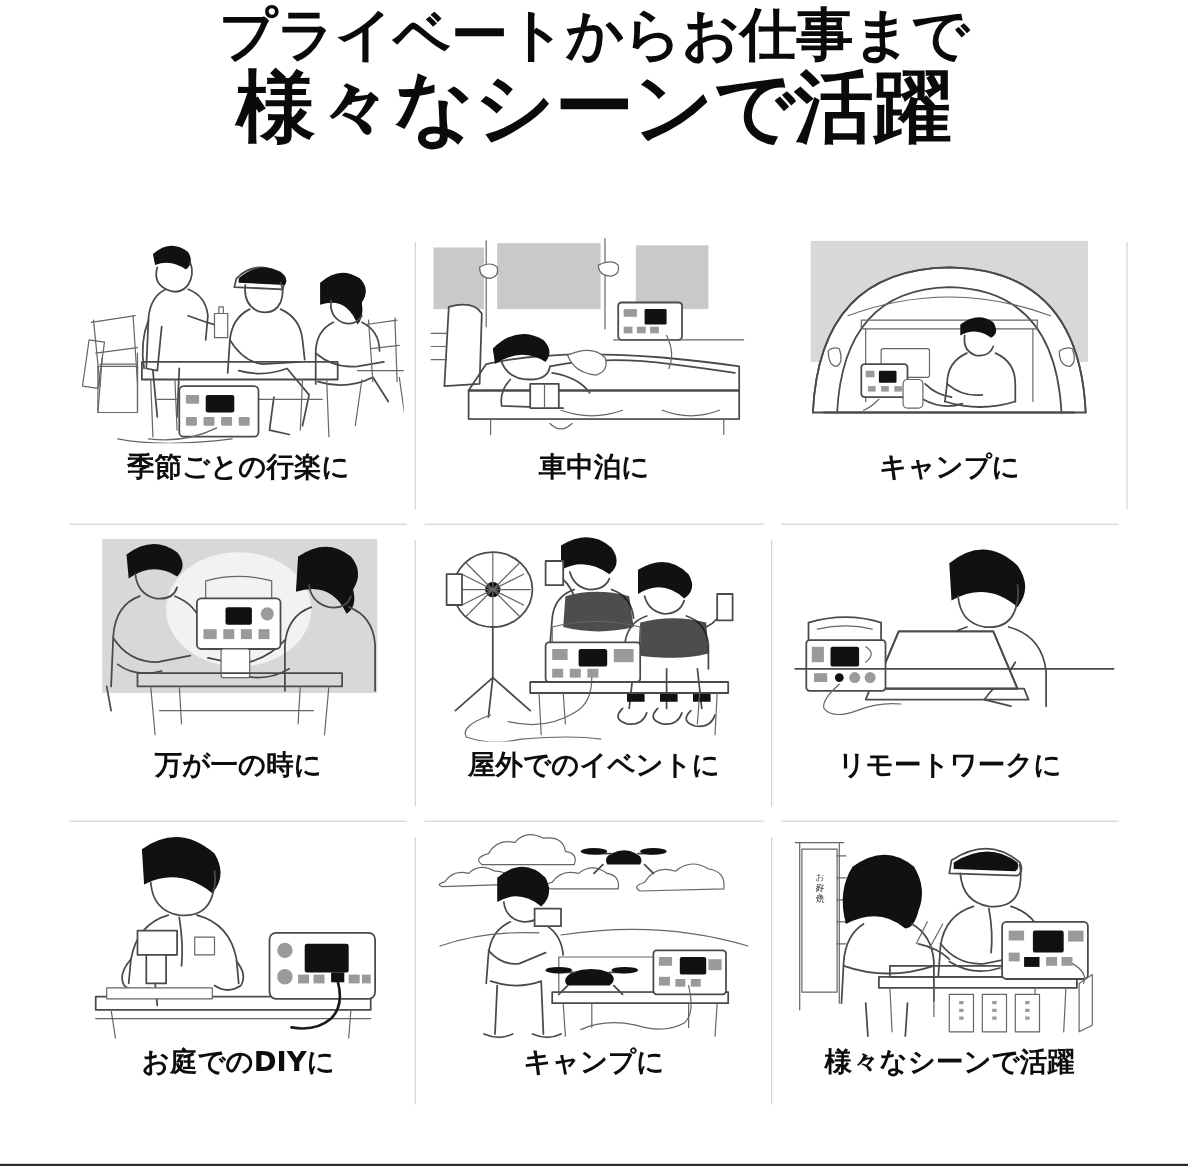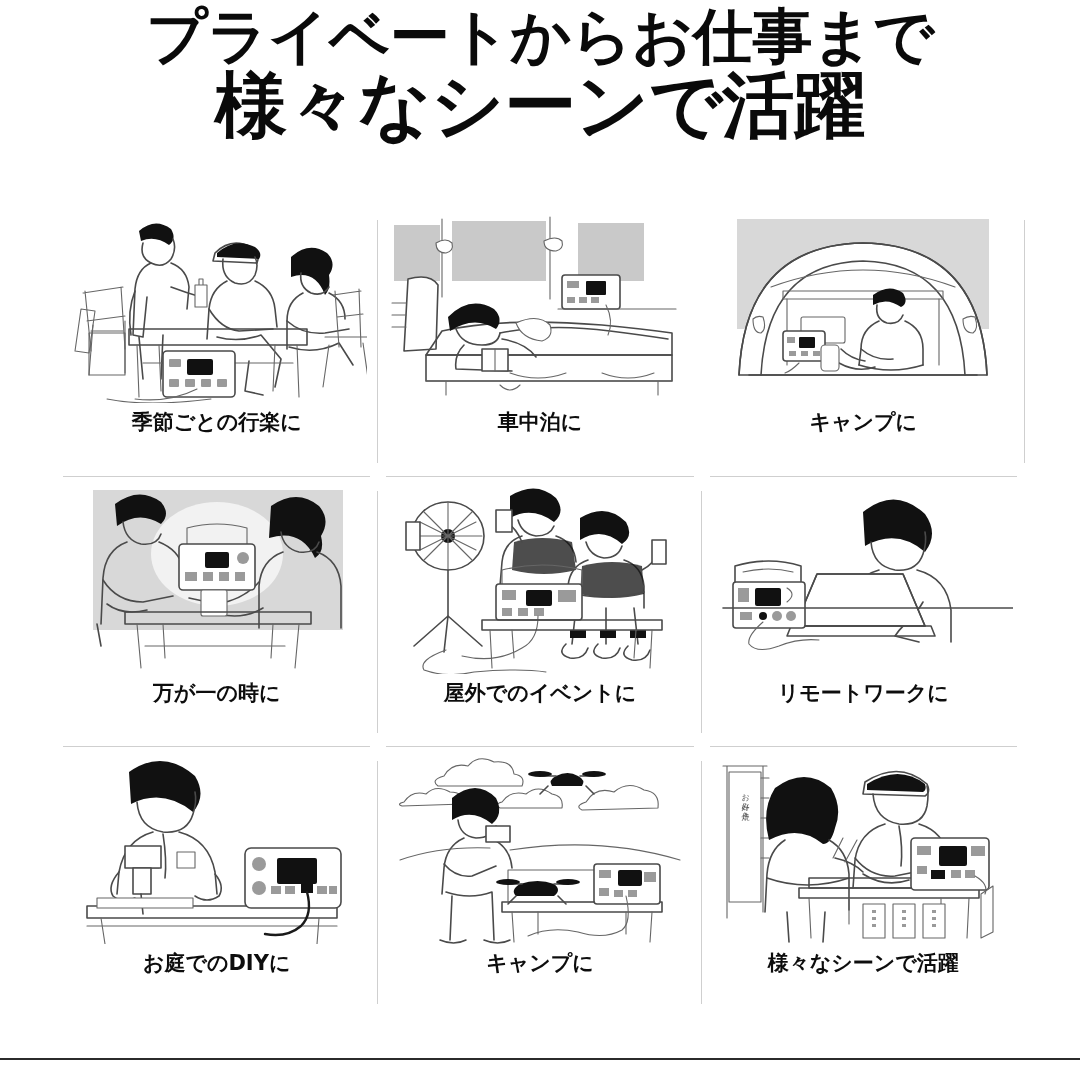--- a/index.html
+++ b/index.html
@@ -20,21 +20,21 @@
     line-height:0.95;
   }
   .title-line{
     display:block;
     font-weight:900;
     color:#0a0a0a;
     letter-spacing:-0.5px;
     white-space:nowrap;
     font-family:"DejaVu Sans","Liberation Sans",sans-serif;
   }
-  .title-line-1{font-size:60px;}
+  .title-line-1{font-size:52px;}
   .title-line-2{font-size:72px;margin-top:6px;}
 
   
   .grid{
     position:absolute;
     left:55px;top:206px;
     width:970px;height:812px;
     display:grid;
     grid-template-columns:1fr 1fr 1fr;
     grid-template-rows:1fr 1fr 1fr;
@@ -58,21 +58,21 @@
     height:1px;background:#cfcfcf;
   }
   .art{
     width:100%;
     height:196px;
     display:flex;align-items:center;justify-content:center;
   }
   .art svg{display:block;}
   .caption{
     margin-top:2px;
-    font-size:21px;
+    font-size:25px;
     font-weight:900;
     color:#0d0d0d;
     letter-spacing:0px;
     white-space:nowrap;
     font-family:"DejaVu Sans","Liberation Sans",sans-serif;
   }
   .bottom-rule{
     position:absolute;left:0;right:0;bottom:8px;
     height:2px;background:#2b2b2b;
   }

